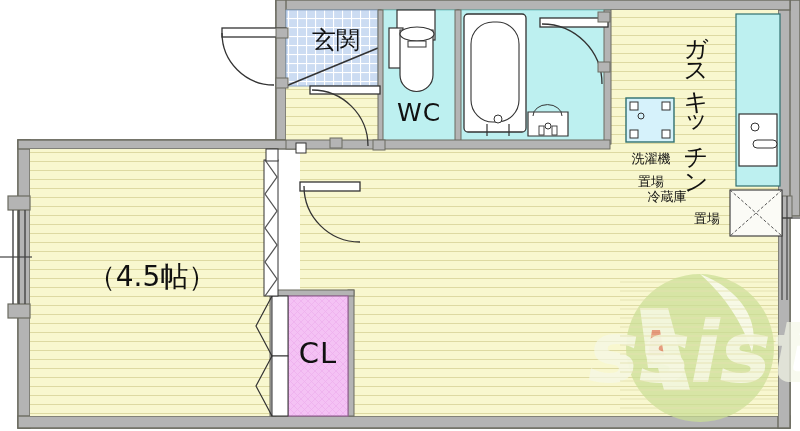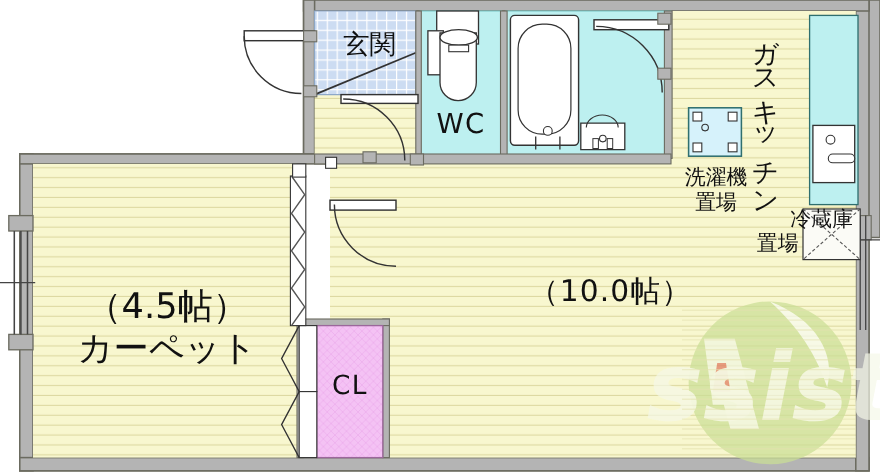--- a/index.html
+++ b/index.html
@@ -30,26 +30,26 @@
     line-height: 1.05;
     text-align: center;
     pointer-events: none;
   }
   .lbl-v {
     writing-mode: vertical-rl;
     text-orientation: upright;
     line-height: 1.0;
   }
   .mid { font-size: 24px; }
-  .sm  { font-size: 19px; }
+  .sm  { font-size: 13px; }
   .ldk-main { font-size: 30px; letter-spacing: 4px; }
   .ldk-sub  { font-size: 27px; letter-spacing: 1px; }
   .room-main { font-size: 25px; letter-spacing: 2px; }
-  .room-sub  { font-size: 32px; letter-spacing: 0px; }
-  .cl-t { font-size: 24px; letter-spacing: 1px; }
+  .room-sub  { font-size: 28px; letter-spacing: 0px; }
+  .cl-t { font-size: 29px; letter-spacing: 1px; }
   .wc-t { font-size: 25px; letter-spacing: 1px; }
 </style>
 </head>
 <body>
 
 <div id="plan">
 
   <svg class="layer" viewBox="0 0 800 431">
     <defs>
 
@@ -264,23 +264,21 @@
   <div class="lbl mid" style="left:300px; top:28px; width:72px;">玄関</div>
 
   <div class="lbl wc-t" style="left:384px; top:100px; width:70px;">WC</div>
 
 
   <div class="lbl lbl-v mid" style="left:684px; top:20px; height:150px;">ガスキッチン</div>
 
   <div class="lbl sm" style="left:608px; top:152px; width:86px;">洗濯機</div>
   <div class="lbl sm" style="left:608px; top:175px; width:86px;">置場</div>
 
-  <div class="lbl sm" style="left:704px; top:190px; width:86px;">冷蔵庫</div>
+  <div class="lbl sm" style="left:624px; top:190px; width:86px;">冷蔵庫</div>
   <div class="lbl sm" style="left:664px; top:212px; width:86px;">置場</div>
 
   <div class="lbl room-sub" style="left:46px; top:262px; width:212px;">（4.5帖）</div>
-  <div class="lbl room-sub" style="left:40px; top:300px; width:224px;">カーペット</div>
 
   <div class="lbl cl-t" style="left:288px; top:338px; width:60px;">CL</div>
 
-  <div class="lbl ldk-sub" style="left:438px; top:252px; width:234px;">（10.0帖）</div>
 
 </div>
 
 </body></html>

